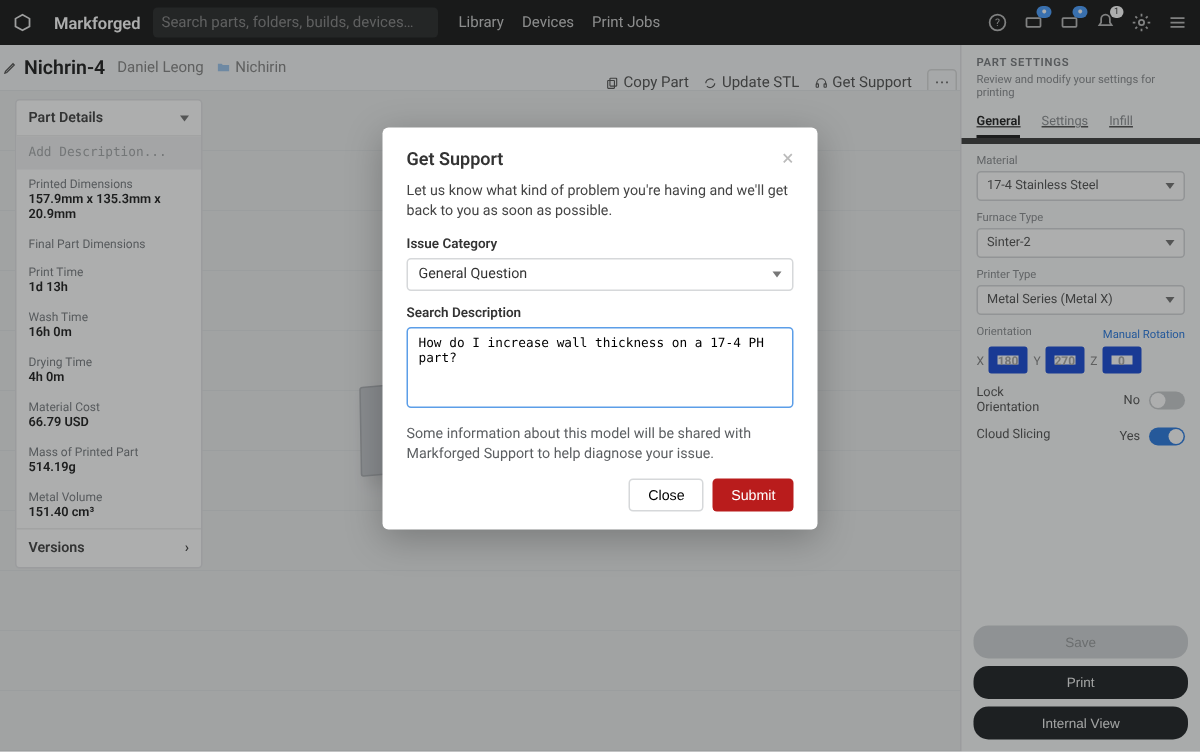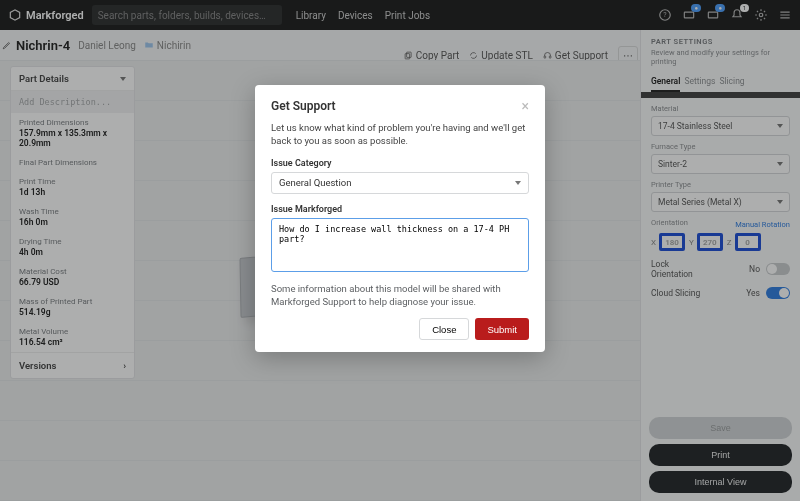--- a/index.html
+++ b/index.html
@@ -1,19 +1,19 @@
 <!DOCTYPE html>
 <html><head>
 <meta charset="utf-8">
 <style>
   * { box-sizing: border-box; margin: 0; padding: 0; }
   html, body { width: 800px; height: 501px; overflow: hidden; font-family: -apple-system, BlinkMacSystemFont, "Segoe UI", Roboto, Arial, sans-serif; background: #f5f6f7; }
   
   .topbar { position:absolute; top:0; left:0; right:0; height:30px; background:#1d1d1d; display:flex; align-items:center; padding:0 8px; color:#ddd; font-size:10px; }
-  .brand { display:flex; align-items:center; gap:4px; margin-right:8px; }
+  .brand { display:flex; align-items:center; gap:14px; margin-right:8px; }
   .brand svg { width:14px; height:14px; }
   .brand-name { font-weight:600; color:#fff; font-size:11px; }
   .search { background:#2d2e2f; border-radius:3px; height:20px; flex:0 0 190px; display:flex; align-items:center; padding:0 6px; color:#888; }
   .topnav { display:flex; gap:12px; margin-left:14px; }
   .topnav span { color:#ccc; cursor:pointer; }
   .topright { margin-left:auto; display:flex; align-items:center; gap:10px; }
   .top-icon { width:14px; height:14px; color:#bbb; position:relative; }
   .badge { position:absolute; top:-4px; right:-5px; background:#4ea0ff; color:#fff; border-radius:7px; font-size:6px; padding:0 3px; line-height:8px; }
   .badge.w { background:#fff; color:#333; }
   
@@ -29,31 +29,31 @@
   .lp-hd { padding:6px 8px; font-weight:600; font-size:9.5px; display:flex; justify-content:space-between; align-items:center; border-bottom:1px solid #eee; }
   .lp-desc { padding:6px 8px; color:#a7a9ab; background:#f1f2f3; font-family:monospace; }
   .lp-row { padding:5px 8px; }
   .lp-lbl { color:#7b7f83; font-size:8px; }
   .lp-val { color:#222; font-weight:600; font-size:8.5px; margin-top:1px; }
   .lp-ver { padding:7px 8px; font-weight:600; font-size:9.5px; display:flex; justify-content:space-between; border-top:1px solid #eee; }
   
   .rightpanel { position:absolute; top:30px; right:0; bottom:0; width:160px; border-left:1px solid #e3e4e6; background:#f9fafa; font-size:8.5px; color:#555; display:flex; flex-direction:column; }
   .rp-title { padding:7px 10px 2px; text-transform:uppercase; letter-spacing:.5px; font-size:7.5px; color:#7a7d80; font-weight:600; }
   .rp-sub { padding:0 10px 6px; font-size:7.5px; color:#8c8f92; }
-  .rp-tabs { display:flex; gap:4px; padding:0 10px; border-bottom:6px solid #404040; }
+  .rp-tabs { display:flex; gap:14px; padding:0 10px; border-bottom:4px solid #404040;text-decoration:underline; }
   .rp-tab { padding:4px 0; color:#8d9093; }
   .rp-tab.active { color:#222; border-bottom:2px solid #222; font-weight:600; }
   .rp-field { padding:6px 10px 0; }
   .rp-lbl { font-size:7.5px; color:#8c8f92; margin-bottom:3px; }
   .rp-select { background:#fff; border:1px solid #d6d8da; border-radius:3px; height:20px; display:flex; align-items:center; justify-content:space-between; padding:0 6px; font-size:8.5px;text-align:right; }
   .rp-orient { display:flex; gap:4px; margin-top:3px;}
   .axis { display:flex; align-items:center; gap:3px; }
   .axis-lab { font-size:8px; color:#888; }
-  .axis-box { width:26px; height:18px; border:3px solid #1d4ed8; border-radius:2px; display:flex; align-items:center; justify-content:center; color:#aaa; background:#fff; font-size:8px;font-weight:bold;}
-  .rp-toggle { display:flex; align-items:center; justify-content:space-between; padding:8px 10px 0; }
+  .axis-box { width:26px; height:18px; border:6px solid #1d4ed8; border-radius:2px; display:flex; align-items:center; justify-content:center; color:#aaa; background:#fff; font-size:8px;font-weight:bold;}
+  .rp-toggle { display:flex; justify-content:space-between; padding:8px 10px 0; }
   .tg { width:24px; height:12px; border-radius:6px; background:#c9ccce; position:relative; }
   .tg::after { content:""; position:absolute; width:10px; height:10px; background:#fff; border-radius:50%; top:1px; left:1px; }
   .tg.on { background:#2f7de1; }
   .tg.on::after { left:13px; }
   .rp-actions { margin-top:auto; padding:8px; display:flex; flex-direction:column; gap:5px; }
   .rp-actions button { height:22px; border:none; border-radius:10px; font-size:9px; cursor:pointer; }
   .btn-save { background:#d2d5d7; color:#9a9d9f; }
   .btn-dark { background:#222629; color:#eee; }
   
   .viewport { position:absolute; top:60px; left:0; right:160px; bottom:0; background:
@@ -194,35 +194,35 @@
   <div class="lp-row">
       <div class="lp-lbl">Material Cost</div>
       <div class="lp-val">66.79 USD</div>
     </div>
   <div class="lp-row">
       <div class="lp-lbl">Mass of Printed Part</div>
       <div class="lp-val">514.19g</div>
     </div>
   <div class="lp-row">
       <div class="lp-lbl">Metal Volume</div>
-      <div class="lp-val">116.54 cm³</div>
+      <div class="lp-val">151.40 cm³</div>
     </div>
   <div class="lp-ver">
       <span>Versions</span>
       <span>›</span>
     </div>
 </div>
 
 <div class="rightpanel">
   <div class="rp-title">Part Settings</div>
   <div class="rp-sub">Review and modify your settings for printing</div>
   <div class="rp-tabs">
     <span class="rp-tab active">General</span>
     <span class="rp-tab">Settings</span>
-    <span class="rp-tab">Slicing</span>
+    <span class="rp-tab">Infill</span>
   </div>
   <div class="rp-field">
       <div class="rp-lbl">Material</div>
       <div class="rp-select">
         <span>17-4 Stainless Steel</span>
         <span class="chev"></span>
       </div>
     </div>
   <div class="rp-field">
       <div class="rp-lbl">Furnace Type</div>
@@ -284,21 +284,21 @@
     <div class="m-hd">
       <span class="m-title">Get Support</span>
       <span class="m-close">×</span>
     </div>
     <div class="m-sub">Let us know what kind of problem you're having and we'll get back to you as soon as possible.</div>
     <div class="m-lbl">Issue Category</div>
     <div class="m-select">
         <span>General Question</span>
         <span class="chev"></span>
       </div>
-    <div class="m-lbl">Issue Markforged</div>
+    <div class="m-lbl">Search Description</div>
     <textarea class="m-ta" style="">How do I increase wall thickness on a 17-4 PH part?</textarea>
     <div class="m-note">Some information about this model will be shared with Markforged Support to help diagnose your issue.</div>
     <div class="m-foot">
       <button class="m-btn close">Close</button>
       <button class="m-btn submit">Submit</button>
     </div>
   </div>
 </div>
 
 </body></html>

